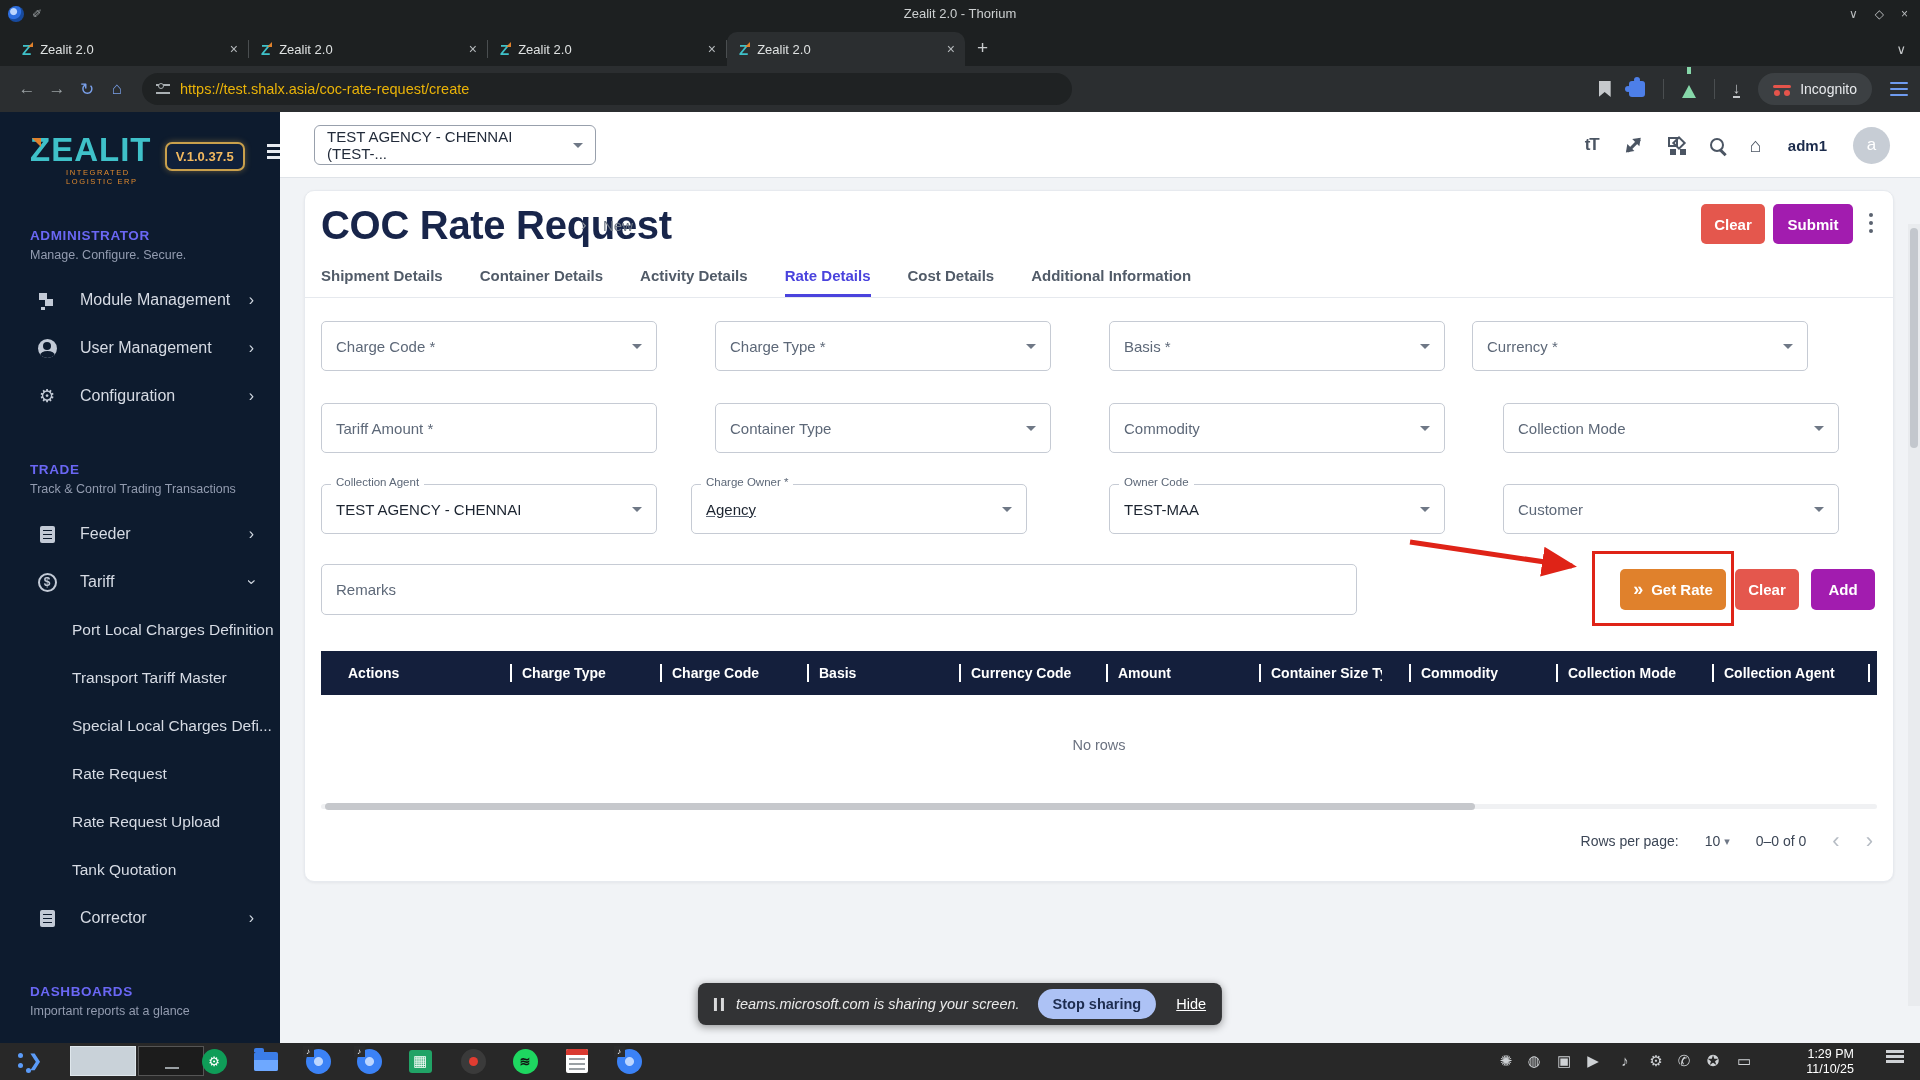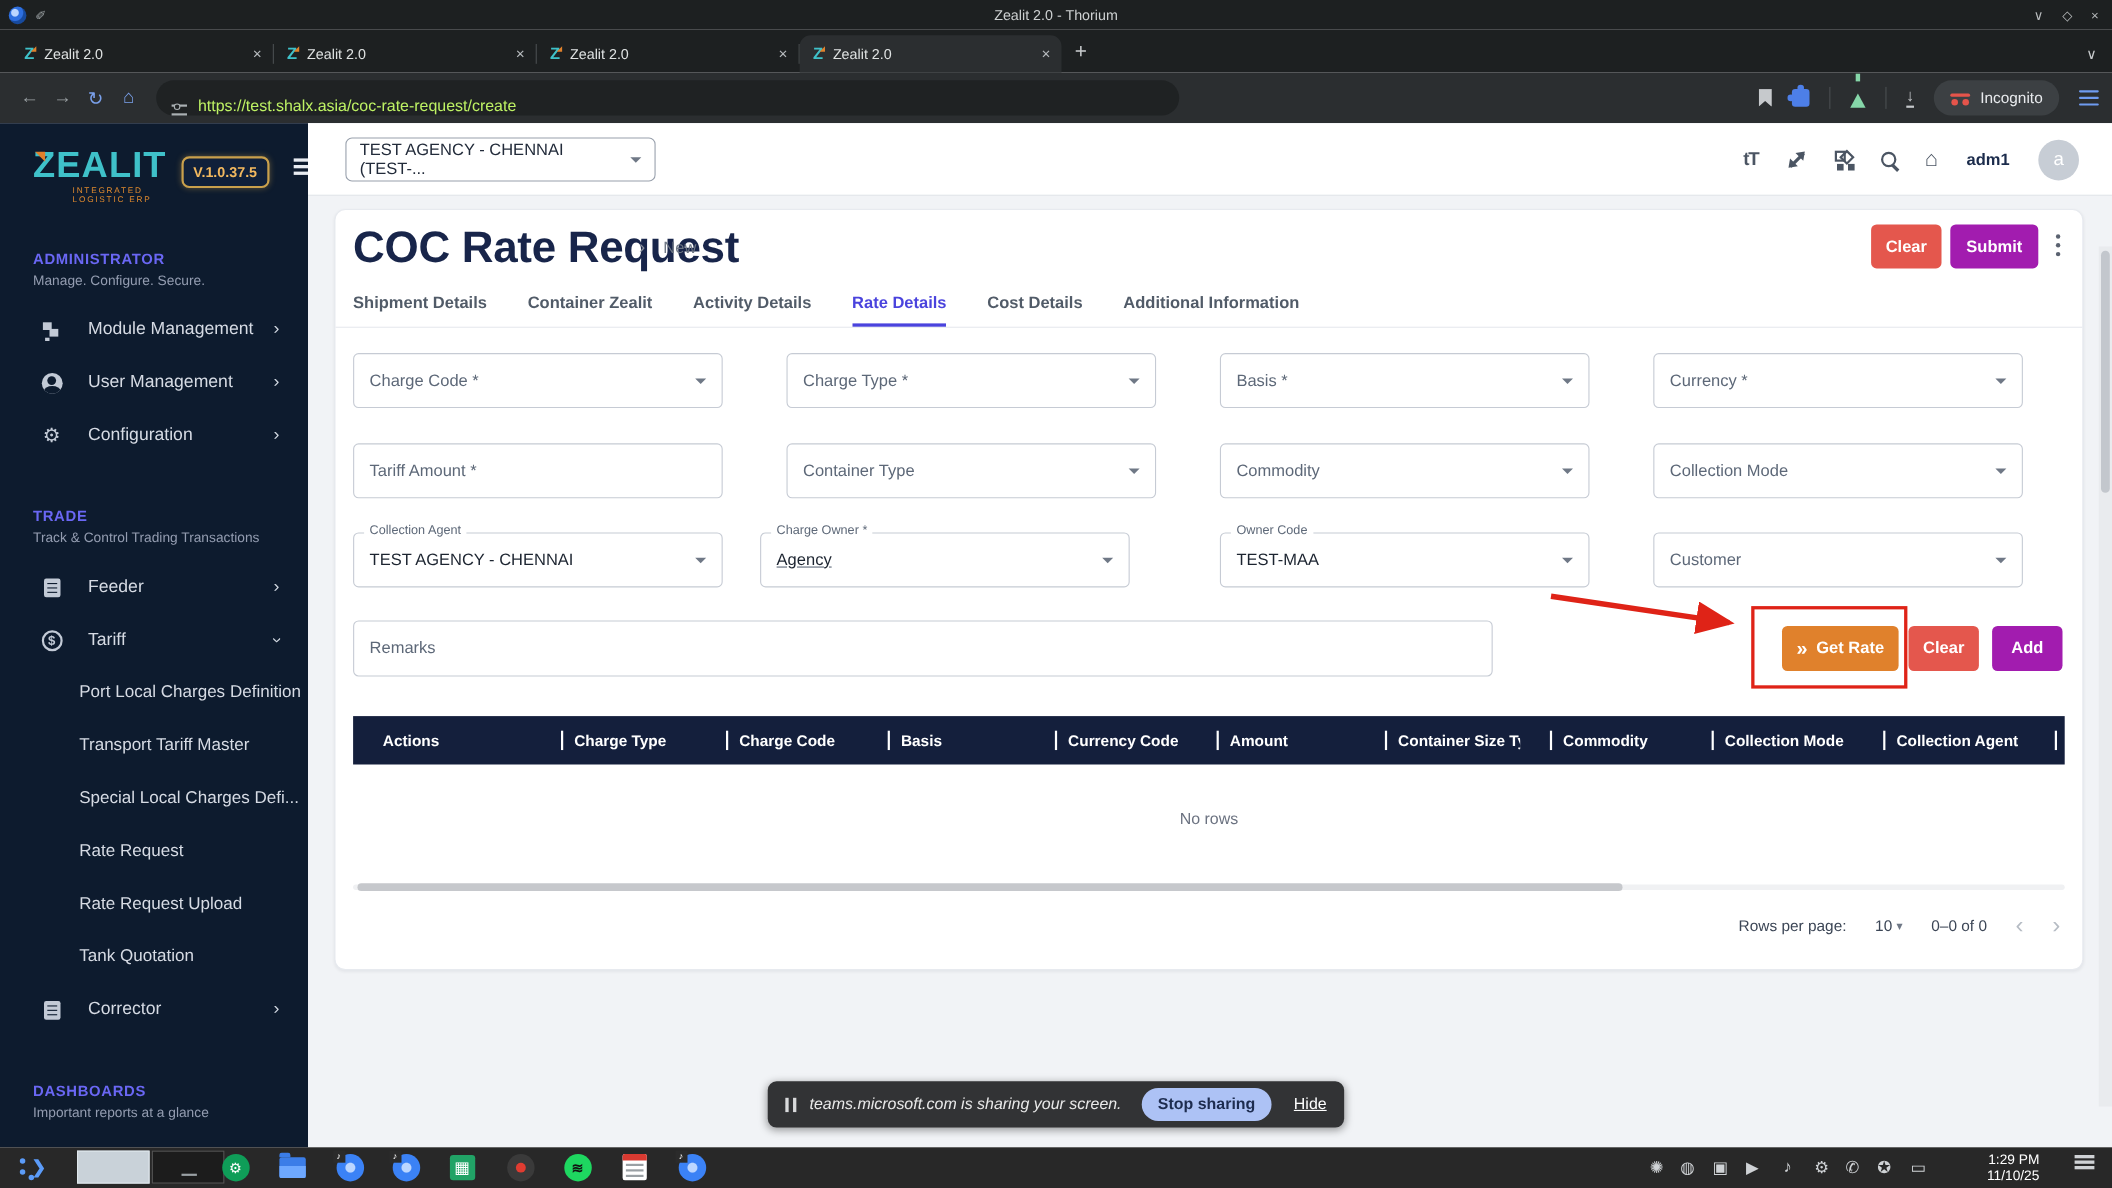--- a/index.html
+++ b/index.html
@@ -19,21 +19,21 @@
   .zmark { color:#3fc1c9; font-weight:800; font-size:15px; margin-right:9px; position:relative; }
   .zmark::after { content:""; position:absolute; right:-2px; top:1px; width:0; height:0; border-left:5px solid transparent; border-bottom:5px solid #e0812c; }
   .tab-close { margin-left:auto; color:#b6babd; font-size:14px; }
   .tab-sep { width:1px; height:18px; background:#4a4e50; margin-bottom:8px; }
   .newtab { color:#c8cbcd; font-size:19px; margin:0 0 7px 12px; }
   .tabbar-chevron { position:absolute; right:14px; bottom:9px; color:#c8cbcd; font-size:13px; }
 
   .toolbar { position:absolute; top:66px; left:0; right:0; height:46px; background:#2b2e30; display:flex; align-items:center; padding:0 12px; }
   .nav-ic { width:30px; text-align:center; font-size:17px; color:#9aa0a3; }
   .nav-ic.blue { color:#7aa0ea; }
-  .urlbar { width:930px; height:32px; margin-left:10px; background:#1f2223; border-radius:16px; display:flex; align-items:flex-end; padding:0 14px; gap:10px; color:#bef264; font-size:14.5px; }
+  .urlbar { width:930px; height:32px; margin-left:10px; background:#1f2223; border-radius:16px; display:flex; align-items:center; padding:0 14px; gap:10px; color:#eab308; font-size:14.5px; }
   .tune { width:14px; height:10px; border-top:2px solid #aab0b3; border-bottom:2px solid #aab0b3; position:relative; }
   .tune::before { content:""; position:absolute; left:2px; top:-3px; width:4px; height:4px; border-radius:50%; background:#1f2223; border:1px solid #aab0b3; }
   .tb-right { margin-left:auto; display:flex; align-items:center; gap:18px; }
   .ic-bookmark { width:12px; height:16px; background:#c6c9cc; clip-path:polygon(0 0,100% 0,100% 100%,50% 68%,0 100%); }
   .ic-puzzle { width:16px; height:16px; background:#4d7fe8; border-radius:3px; position:relative; }
   .ic-puzzle::before { content:""; position:absolute; top:-4px; left:5px; width:6px; height:6px; border-radius:50%; background:#4d7fe8; }
   .ic-puzzle::after { content:""; position:absolute; left:-4px; top:5px; width:6px; height:6px; border-radius:50%; background:#4d7fe8; }
   .tb-sep { width:1px; height:20px; background:#4a4e50; }
   .ic-flask { width:0; height:0; border-left:7px solid transparent; border-right:7px solid transparent; border-bottom:13px solid #86d7a9; position:relative; margin-top:5px; }
   .ic-flask::before { content:""; position:absolute; left:-2px; top:-18px; width:4px; height:7px; background:#86d7a9; }
@@ -340,40 +340,40 @@
     <div class="btn btn-red clear-top">
         <span>Clear</span>
       </div>
     <div class="btn btn-navy submit-top">
         <span>Submit</span>
       </div>
     <span class="kebab"></span>
 
     <div class="tabs-row">
       <span class="ptab">Shipment Details</span>
-      <span class="ptab">Container Zealit</span>
+      <span class="ptab">Container Details</span>
       <span class="ptab">Activity Details</span>
       <span class="ptab active">Rate Details</span>
       <span class="ptab">Cost Details</span>
       <span class="ptab">Additional Information</span>
     </div>
 
     <div class="fld" style="left:16px; top:130px;">
       <span>Charge Code *</span>
         <span class="caret"></span>
     </div>
     <div class="fld" style="left:410px; top:130px;">
       <span>Charge Type *</span>
         <span class="caret"></span>
     </div>
     <div class="fld" style="left:804px; top:130px;">
       <span>Basis *</span>
         <span class="caret"></span>
     </div>
-    <div class="fld" style="left:1198px; top:130px;justify-content:center;">
+    <div class="fld" style="left:1167px; top:130px;justify-content:center;">
       <span>Currency *</span>
         <span class="caret"></span>
     </div>
 
     <div class="fld" style="left:16px; top:212px;">
       <span>Tariff Amount *</span>
     </div>
     <div class="fld" style="left:410px; top:212px;">
       <span>Container Type</span>
         <span class="caret"></span>

